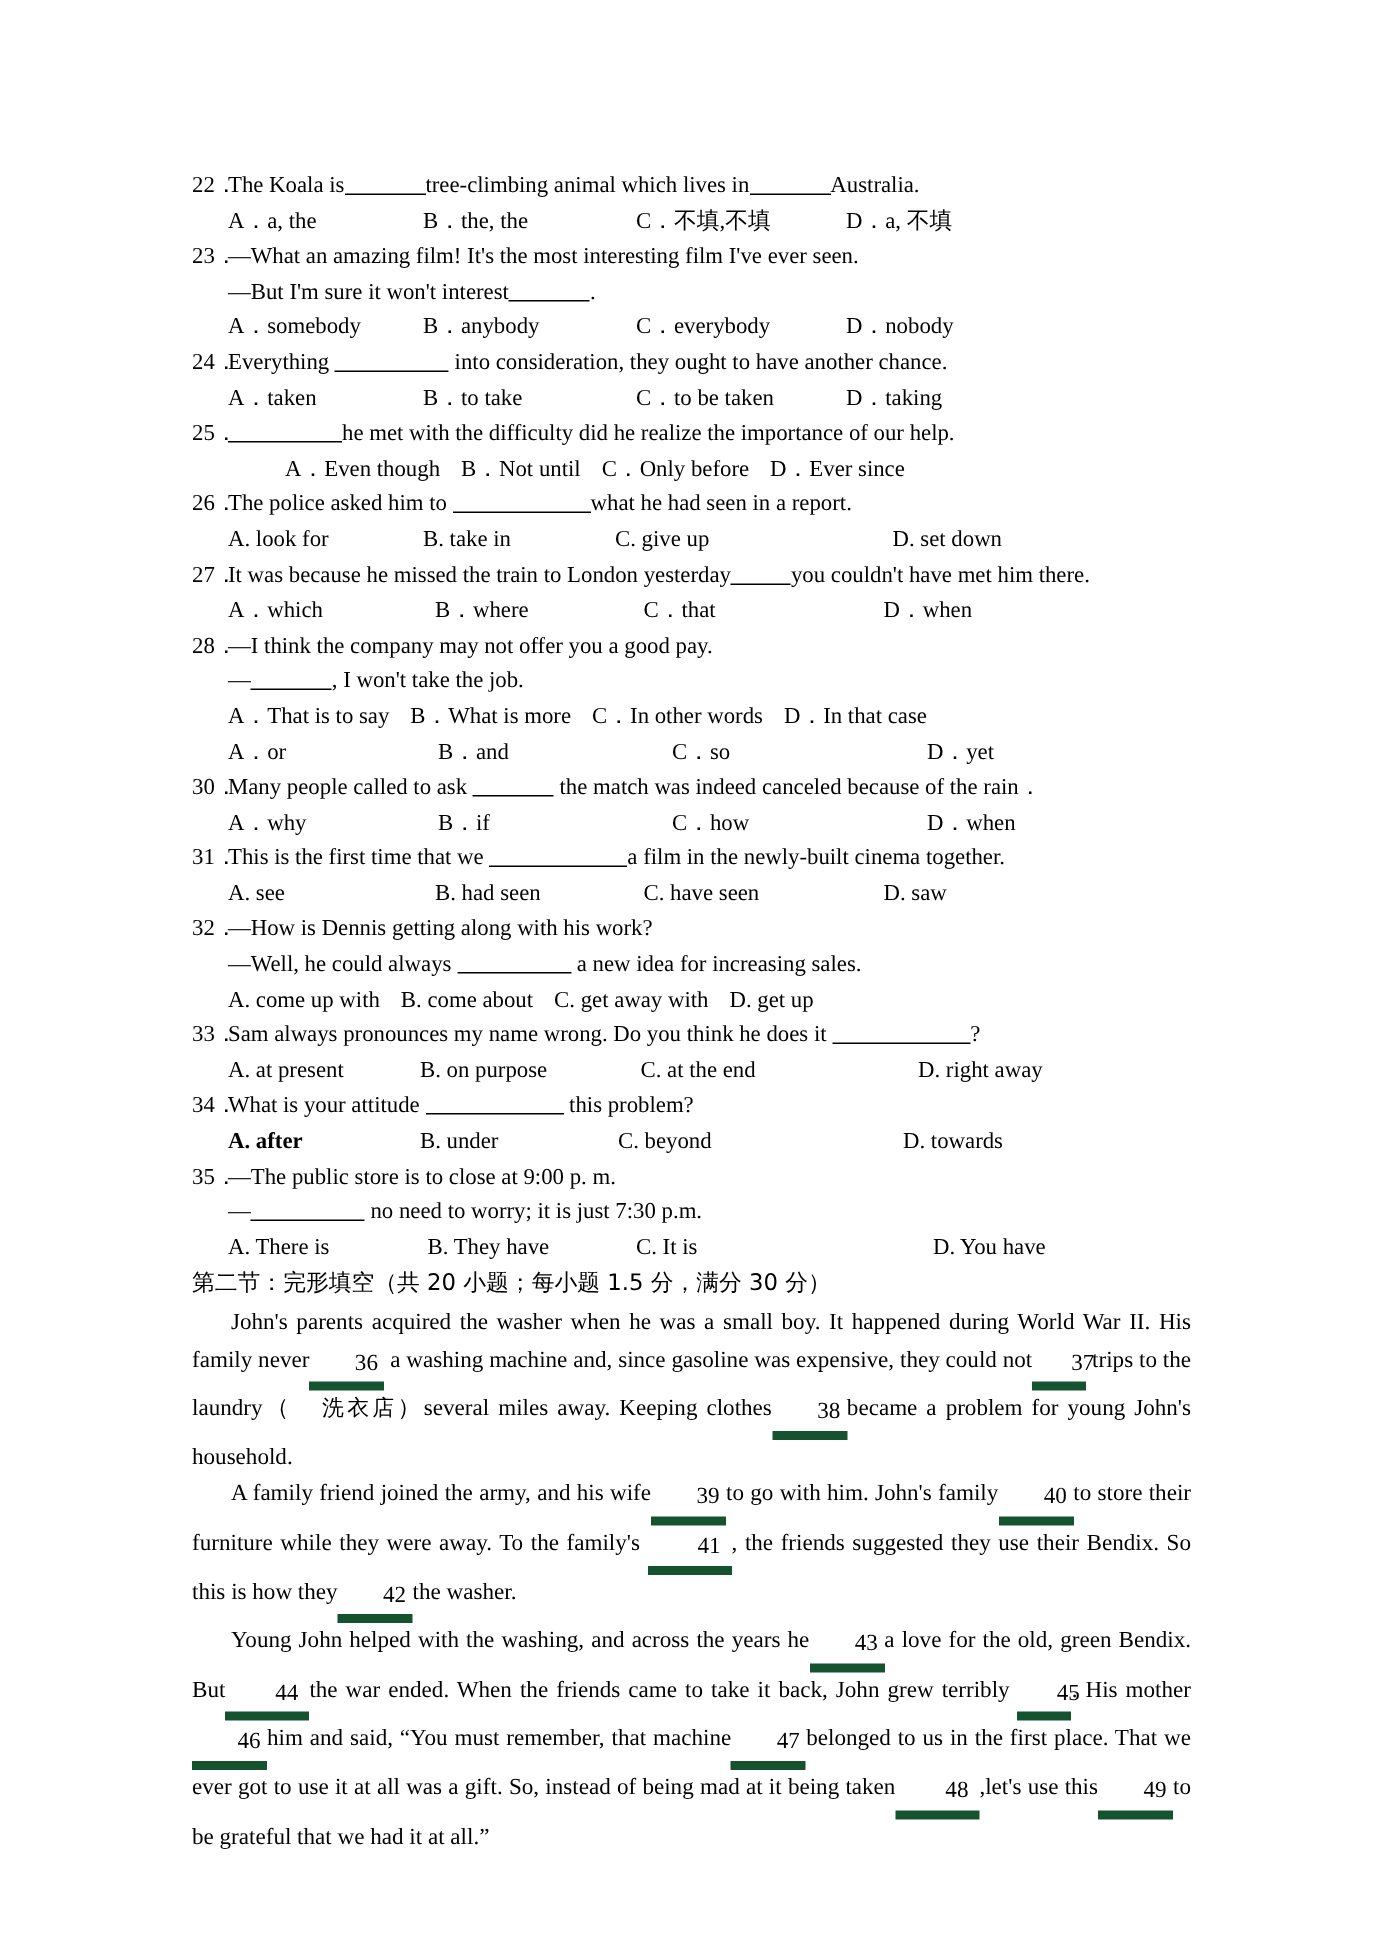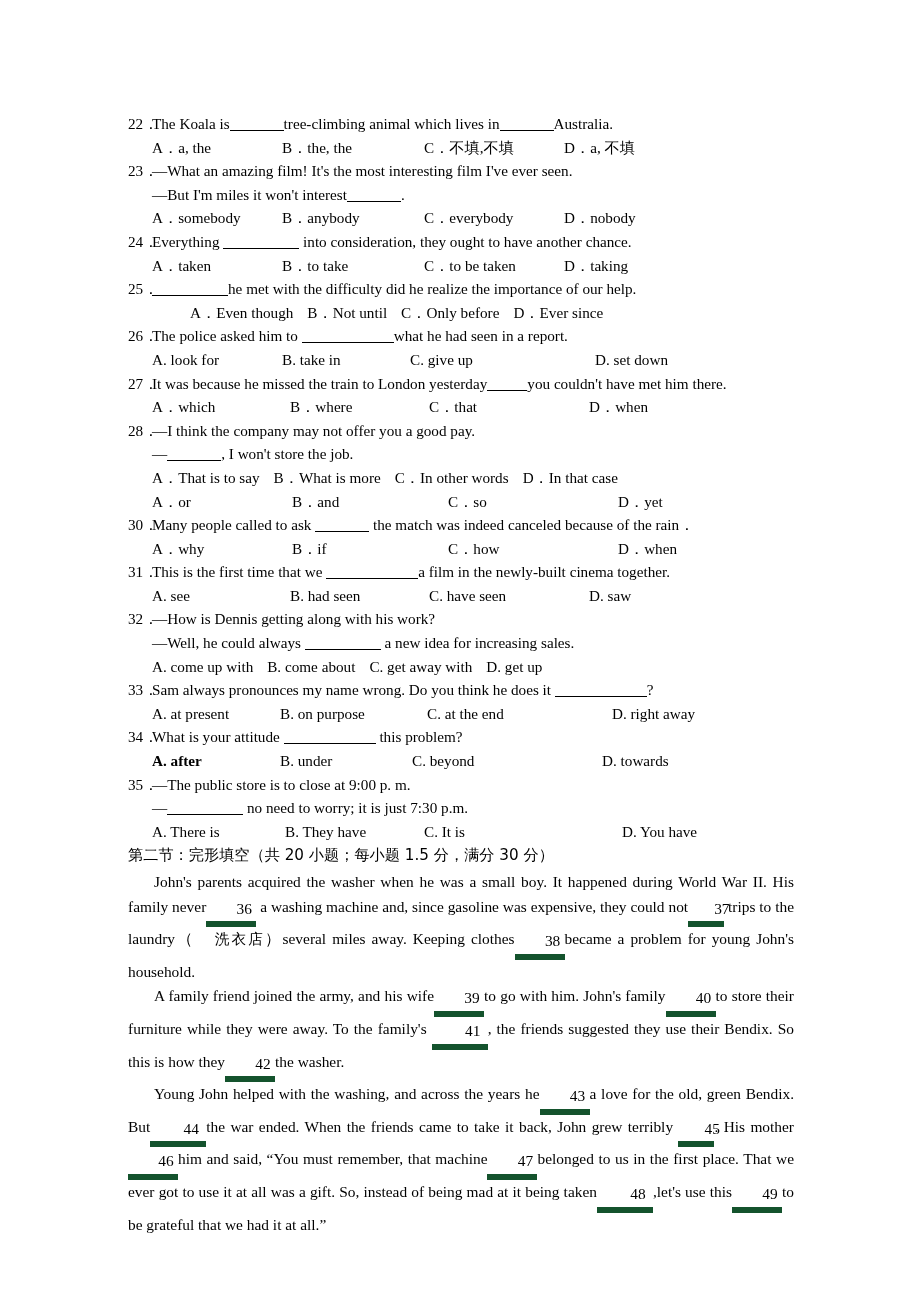--- a/index.html
+++ b/index.html
@@ -149,21 +149,21 @@
         <span class="q-num">22．</span><span>The Koala is</span><span class="blank-m"></span><span>tree-climbing animal which lives in</span><span class="blank-m"></span><span>Australia.</span>
       </div>
       <div class="opts cols">
         <span class="opt">A．a, the</span><span class="opt">B．the, the</span><span class="opt">C．不填,不填</span><span class="opt">D．a, 不填</span>
       </div>
 
       <div class="q-line">
         <span class="q-num">23．</span><span>—What an amazing film! It's the most interesting film I've ever seen.</span>
       </div>
       <div class="q-line">
-        <span class="q-stem-indent"></span><span>—But I'm miles it won't interest</span><span class="blank-m"></span><span>.</span>
+        <span class="q-stem-indent"></span><span>—But I'm sure it won't interest</span><span class="blank-m"></span><span>.</span>
       </div>
       <div class="opts cols">
         <span class="opt">A．somebody</span><span class="opt">B．anybody</span><span class="opt">C．everybody</span><span class="opt">D．nobody</span>
       </div>
 
       <div class="q-line">
         <span class="q-num">24．</span><span>Everything </span><span class="blank-l"></span><span> into consideration, they ought to have another chance.</span>
       </div>
       <div class="opts cols">
         <span class="opt">A．taken</span><span class="opt">B．to take</span><span class="opt">C．to be taken</span><span class="opt">D．taking</span>
@@ -187,21 +187,21 @@
         <span class="q-num">27．</span><span>It was because he missed the train to London yesterday</span><span class="blank-s"></span><span>you couldn't have met him there.</span>
       </div>
       <div class="opts q31">
         <span class="opt">A．which</span><span class="opt">B．where</span><span class="opt">C．that</span><span class="opt">D．when</span>
       </div>
 
       <div class="q-line">
         <span class="q-num">28．</span><span>—I think the company may not offer you a good pay.</span>
       </div>
       <div class="q-line">
-        <span class="q-stem-indent"></span><span>—</span><span class="blank-m"></span><span>, I won't store the job.</span>
+        <span class="q-stem-indent"></span><span>—</span><span class="blank-m"></span><span>, I won't take the job.</span>
       </div>
       <div class="opts inline">
         <span class="opt">A．That is to say</span><span class="opt">B．What is more</span><span class="opt">C．In other words</span><span class="opt">D．In that case</span>
       </div>
 
       <div class="opts wide">
         <span class="opt">A．or</span><span class="opt">B．and</span><span class="opt">C．so</span><span class="opt">D．yet</span>
       </div>
 
       <div class="q-line">

